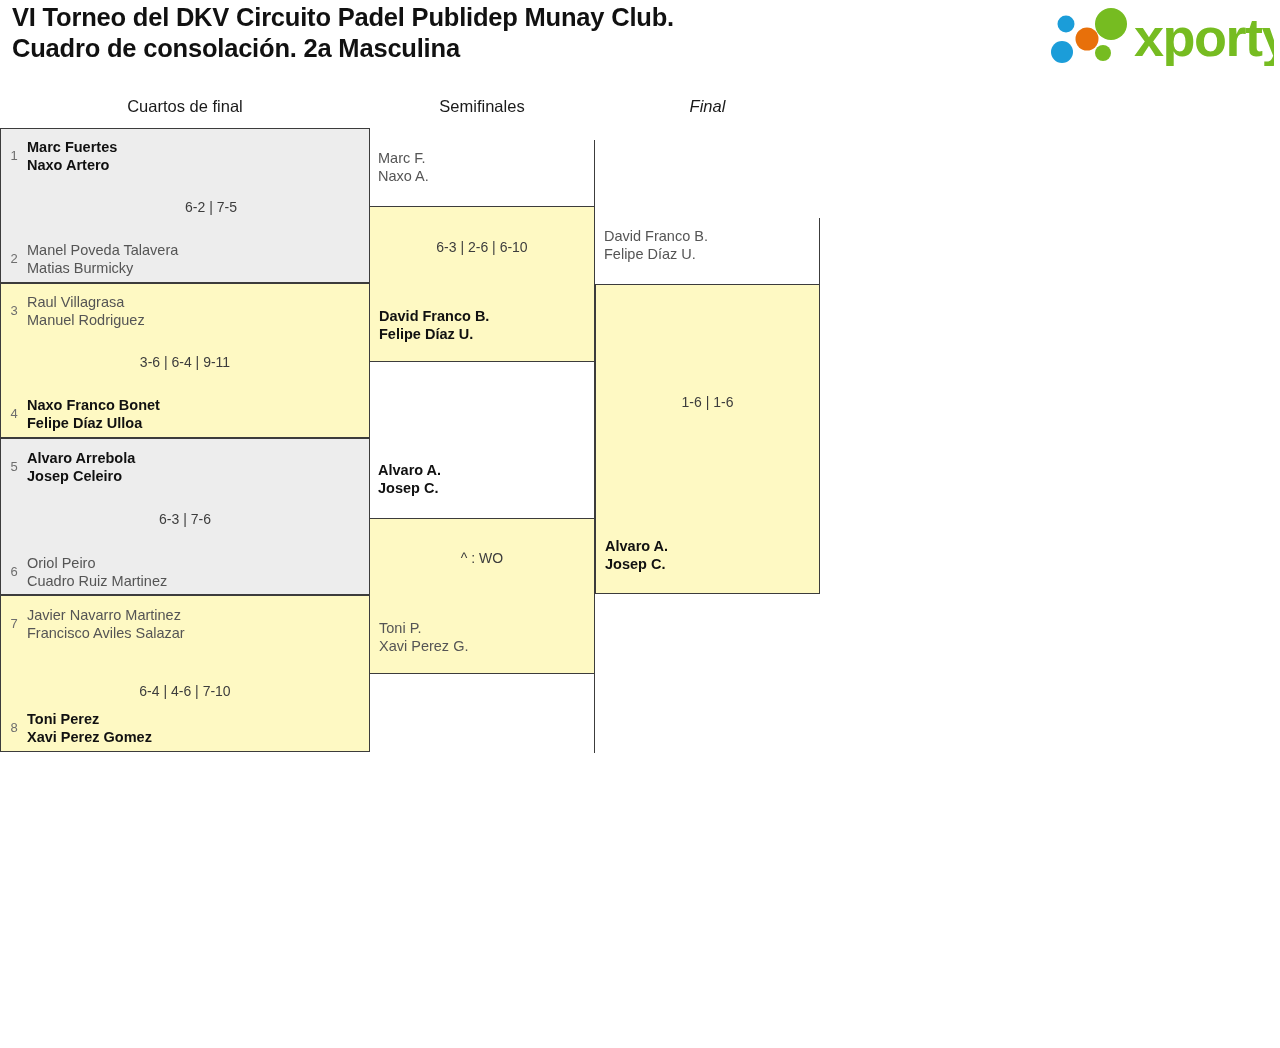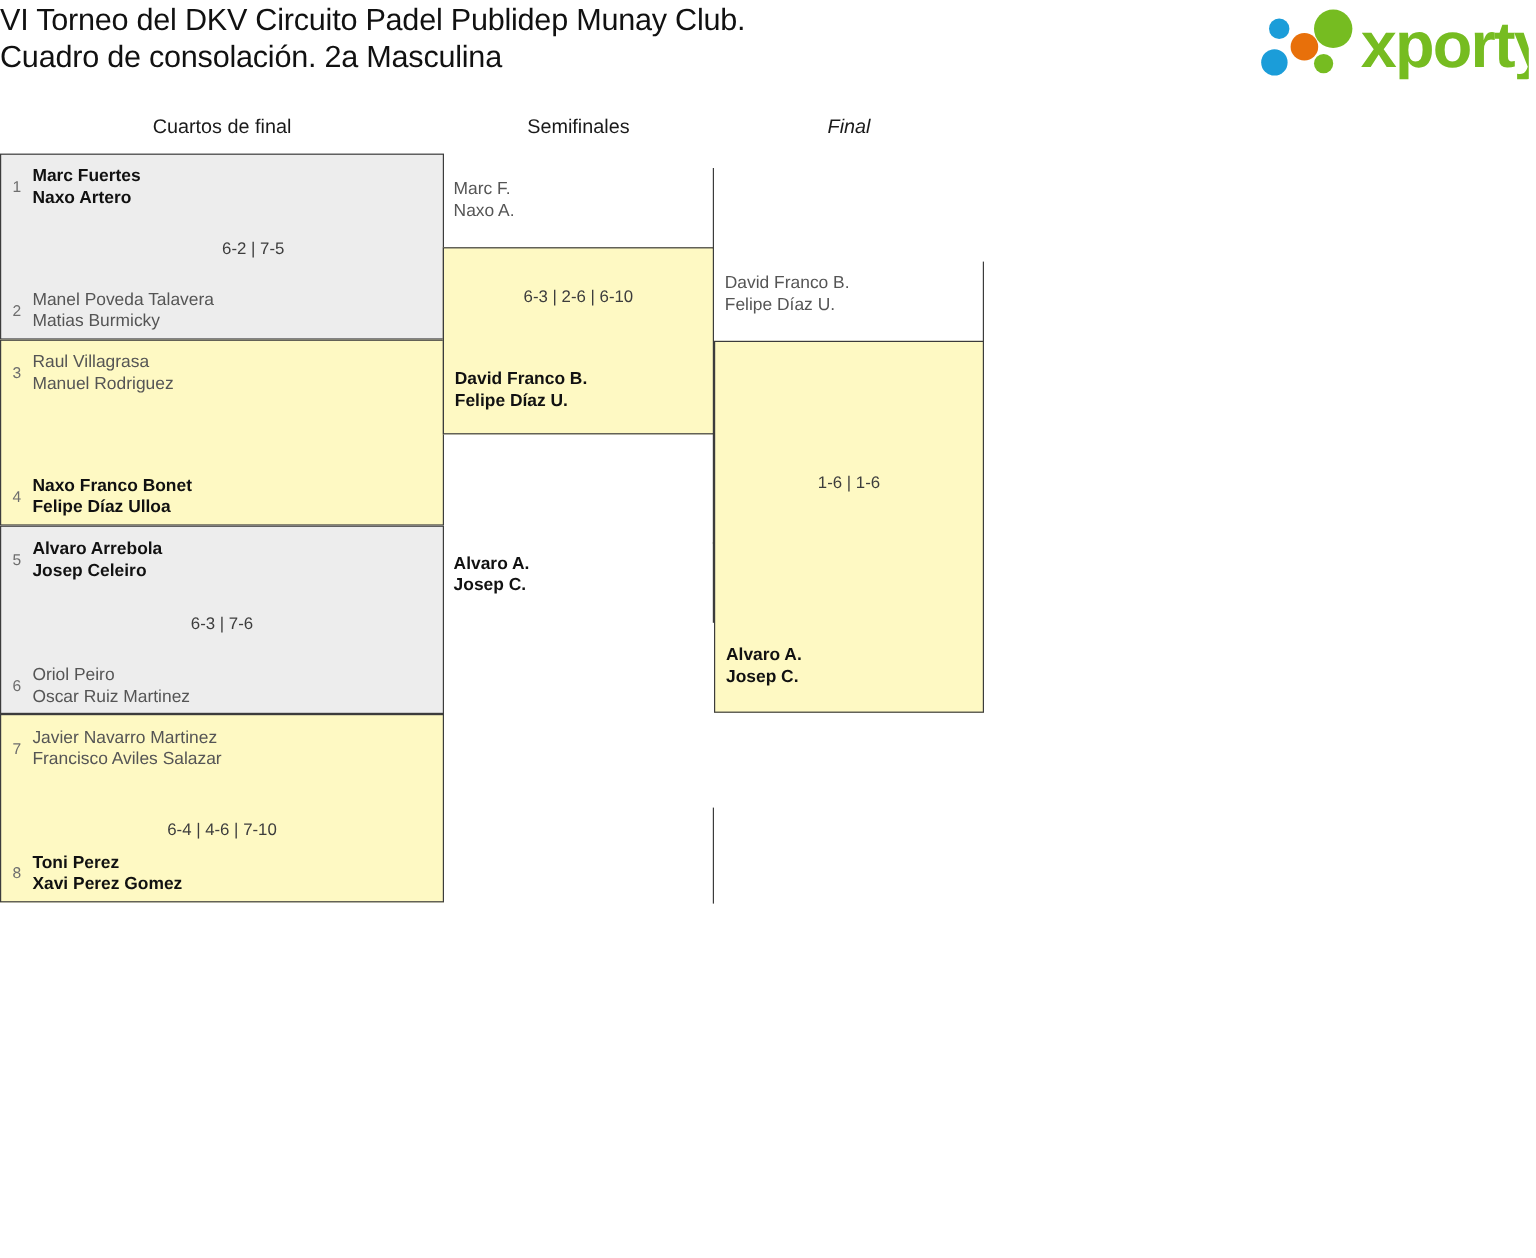--- a/index.html
+++ b/index.html
@@ -18,25 +18,25 @@
 
   
   #header {
     position: absolute;
     left: 0; top: 0;
     width: 1280px;
     height: 88px;
   }
   #page-title {
     position: absolute;
-    left: 0;
+    left: 12px;
     top: 2px;
     width: 900px;
     font-size: 25.5px;
-    font-weight: 400;
+    font-weight: 700;
     line-height: 31px;
     letter-spacing: -0.2px;
     color: #111111;
     white-space: pre-line;
   }
   #brand-logo {
     position: absolute;
     right: 6px;
     top: 4px;
     width: 232px;
@@ -169,38 +169,39 @@
 Matias Burmicky</span>
     </div>
   </div>
 
   <div class="match boxed plain" style="left:0px; top:283px; width:370px; height:155px;">
     <div class="team" style="top:6px; height:42px;">
       <span class="seed">3</span>
       <span class="players loser">Raul Villagrasa
 Manuel Rodriguez</span>
     </div>
+    <div class="score" style="top:69px;">3-6 | 6-4 | 9-11</div>
     <div class="team" style="top:109px; height:42px;">
       <span class="seed">4</span>
       <span class="players winner">Naxo Franco Bonet
 Felipe Díaz Ulloa</span>
     </div>
   </div>
 
   <div class="match boxed shaded" style="left:0px; top:438px; width:370px; height:157px;">
     <div class="team" style="top:7px; height:42px;">
       <span class="seed">5</span>
       <span class="players winner">Alvaro Arrebola
 Josep Celeiro</span>
     </div>
     <div class="score" style="top:71px;">6-3 | 7-6</div>
     <div class="team" style="top:112px; height:42px;">
       <span class="seed">6</span>
       <span class="players loser">Oriol Peiro
-Oscar Ruiz Martinez</span>
+Cuadro Ruiz Martinez</span>
     </div>
   </div>
 
   <div class="match boxed plain" style="left:0px; top:595px; width:370px; height:157px;">
     <div class="team" style="top:7px; height:42px;">
       <span class="seed">7</span>
       <span class="players loser">Javier Navarro Martinez
 Francisco Aviles Salazar</span>
     </div>
     <div class="score" style="top:86px;">6-4 | 4-6 | 7-10</div>
@@ -222,20 +223,27 @@
     <div class="team noseed" style="top:97px; height:42px;">
       <span class="players winner">David Franco B.
 Felipe Díaz U.</span>
     </div>
   </div>
 
   <div class="match" style="left:369px; top:452px; width:226px; height:66px;">
     <div class="team noseed" style="top:6px; height:42px;">
       <span class="players winner">Alvaro A.
 Josep C.</span>
+    </div>
+  </div>
+  <div class="match boxed plain" style="left:369px; top:518px; width:226px; height:156px;">
+    <div class="score" style="top:30px;">^ : WO</div>
+    <div class="team noseed" style="top:97px; height:42px;">
+      <span class="players loser">Toni P.
+Xavi Perez G.</span>
     </div>
   </div>
 
   <div class="match" style="left:595px; top:218px; width:225px; height:66px;">
     <div class="team noseed" style="top:6px; height:42px;">
       <span class="players loser">David Franco B.
 Felipe Díaz U.</span>
     </div>
   </div>
   <div class="match boxed plain" style="left:595px; top:284px; width:225px; height:310px;">

